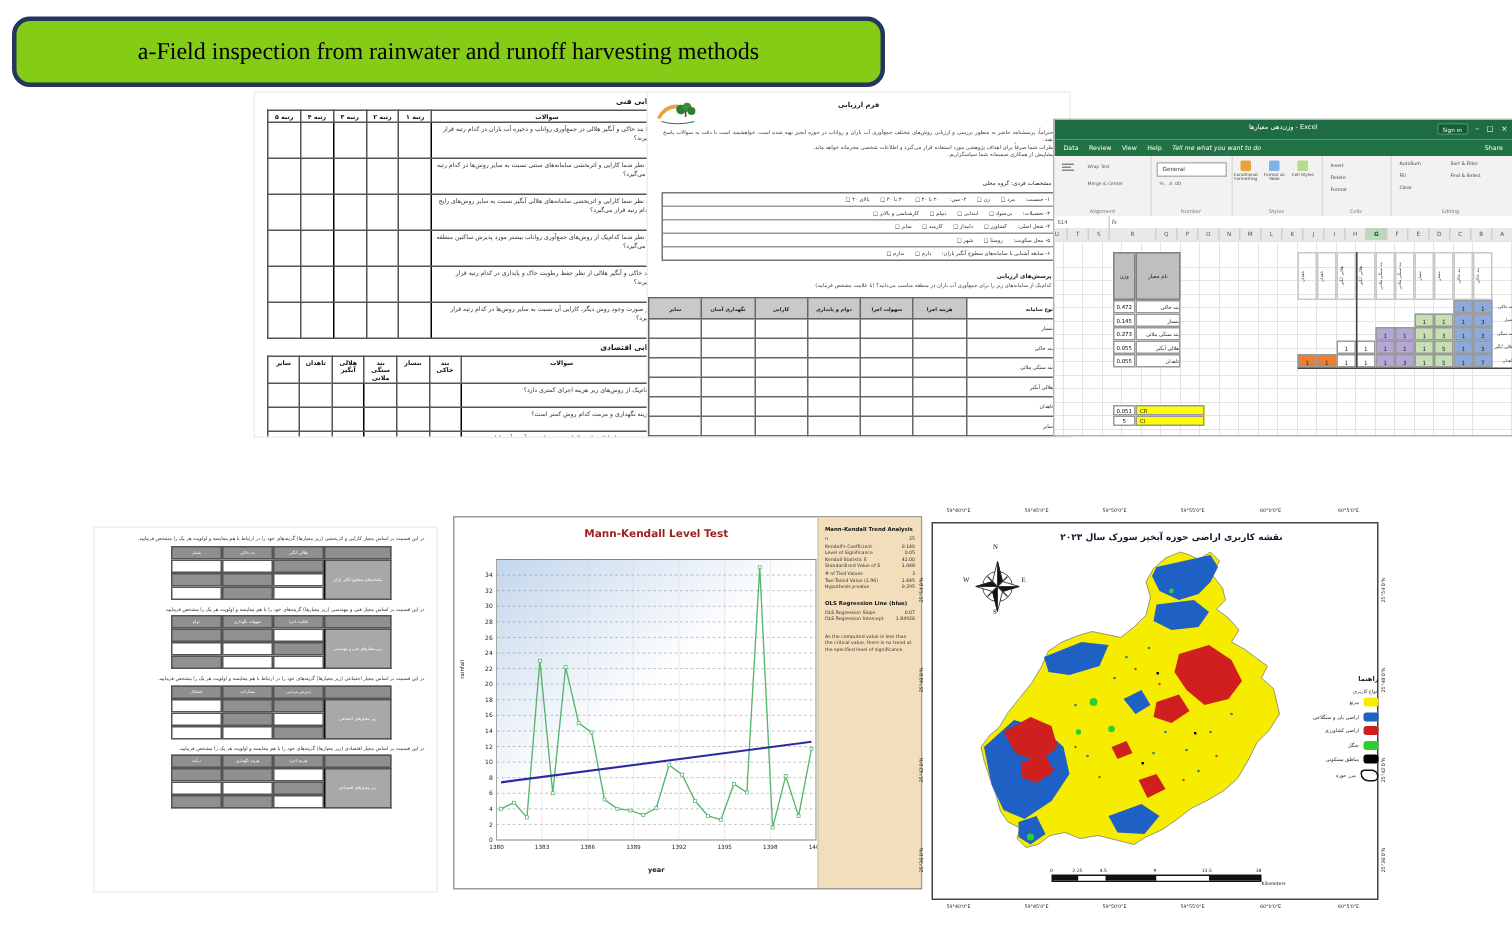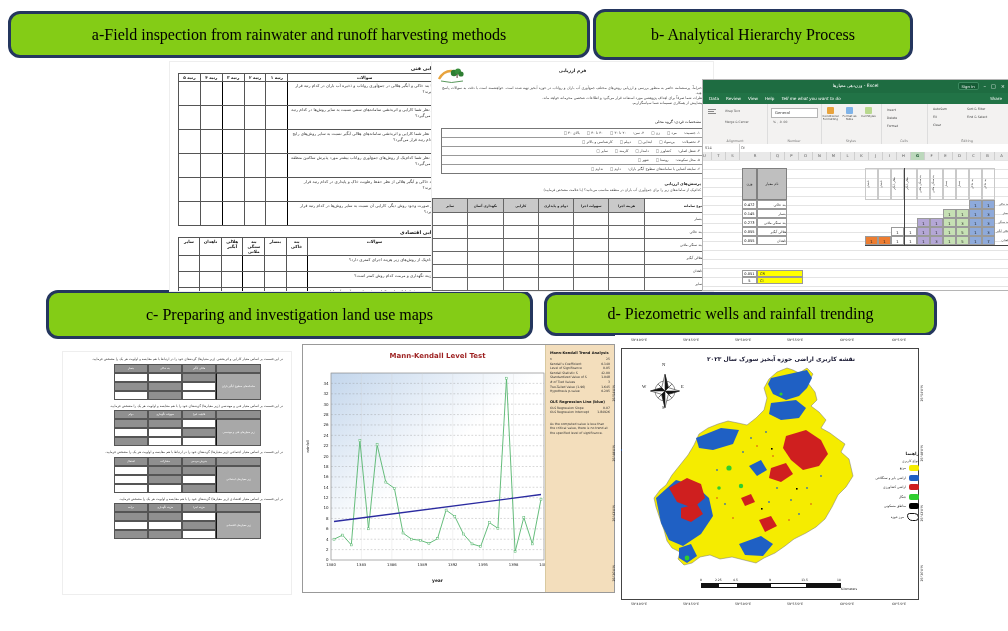--- a/index.html
+++ b/index.html
@@ -130,23 +130,20 @@
   #sbsegs{position:absolute;top:5px;left:0;height:3px;display:flex;border:0.5px solid #111;}
   .sbseg{height:3px;}
   #sb-unit{position:absolute;top:9px;left:140px;font-size:3px;color:#111;white-space:nowrap;}
 </style>
 </head>
 <body>
 
 <div id="stage">
 
   <div class="pill" id="pill-a" style="left:8px;top:11px;width:576px;height:41px;">a-Field inspection from rainwater and runoff harvesting methods</div>
-  <div class="pill" id="pill-b" style="left:593px;top:9px;width:314px;height:45px;">b- Analytical Hierarchy Process</div>
-  <div class="pill" id="pill-c" style="left:46px;top:290px;width:481px;height:43px;">c- Preparing and investigation land use maps</div>
-  <div class="pill" id="pill-d" style="left:544px;top:292px;width:387px;height:38px;">d- Piezometric wells and rainfall trending</div>
 
   <div class="page" id="form1">
     <h4>ارزیابی فنی</h4>
     <table class="ftab" id="f1-t1">
       <thead id="f1-head">
           <tr>
             <th class="f1q">سوالات</th>
             <th class="f1r">رتبه ۱</th>
             <th class="f1r">رتبه ۲</th>
             <th class="f1r ">رتبه ۳</th>

